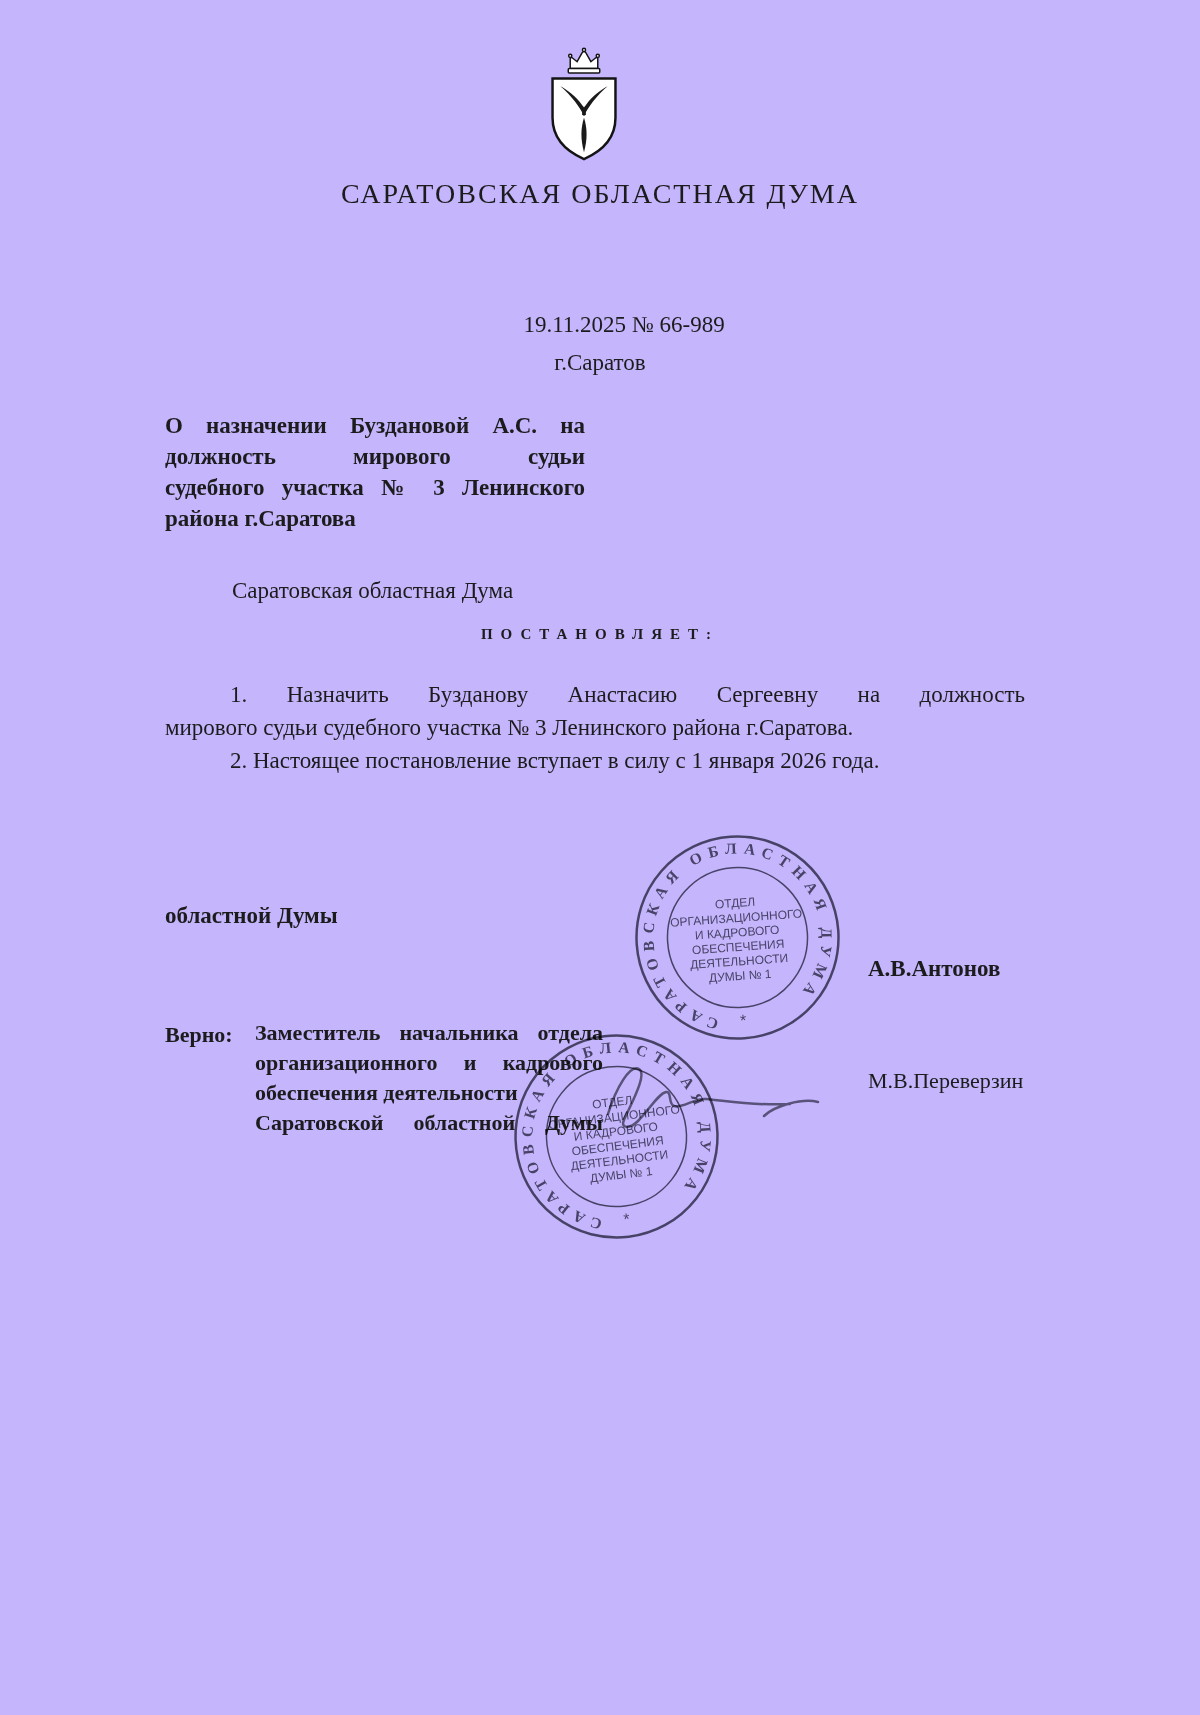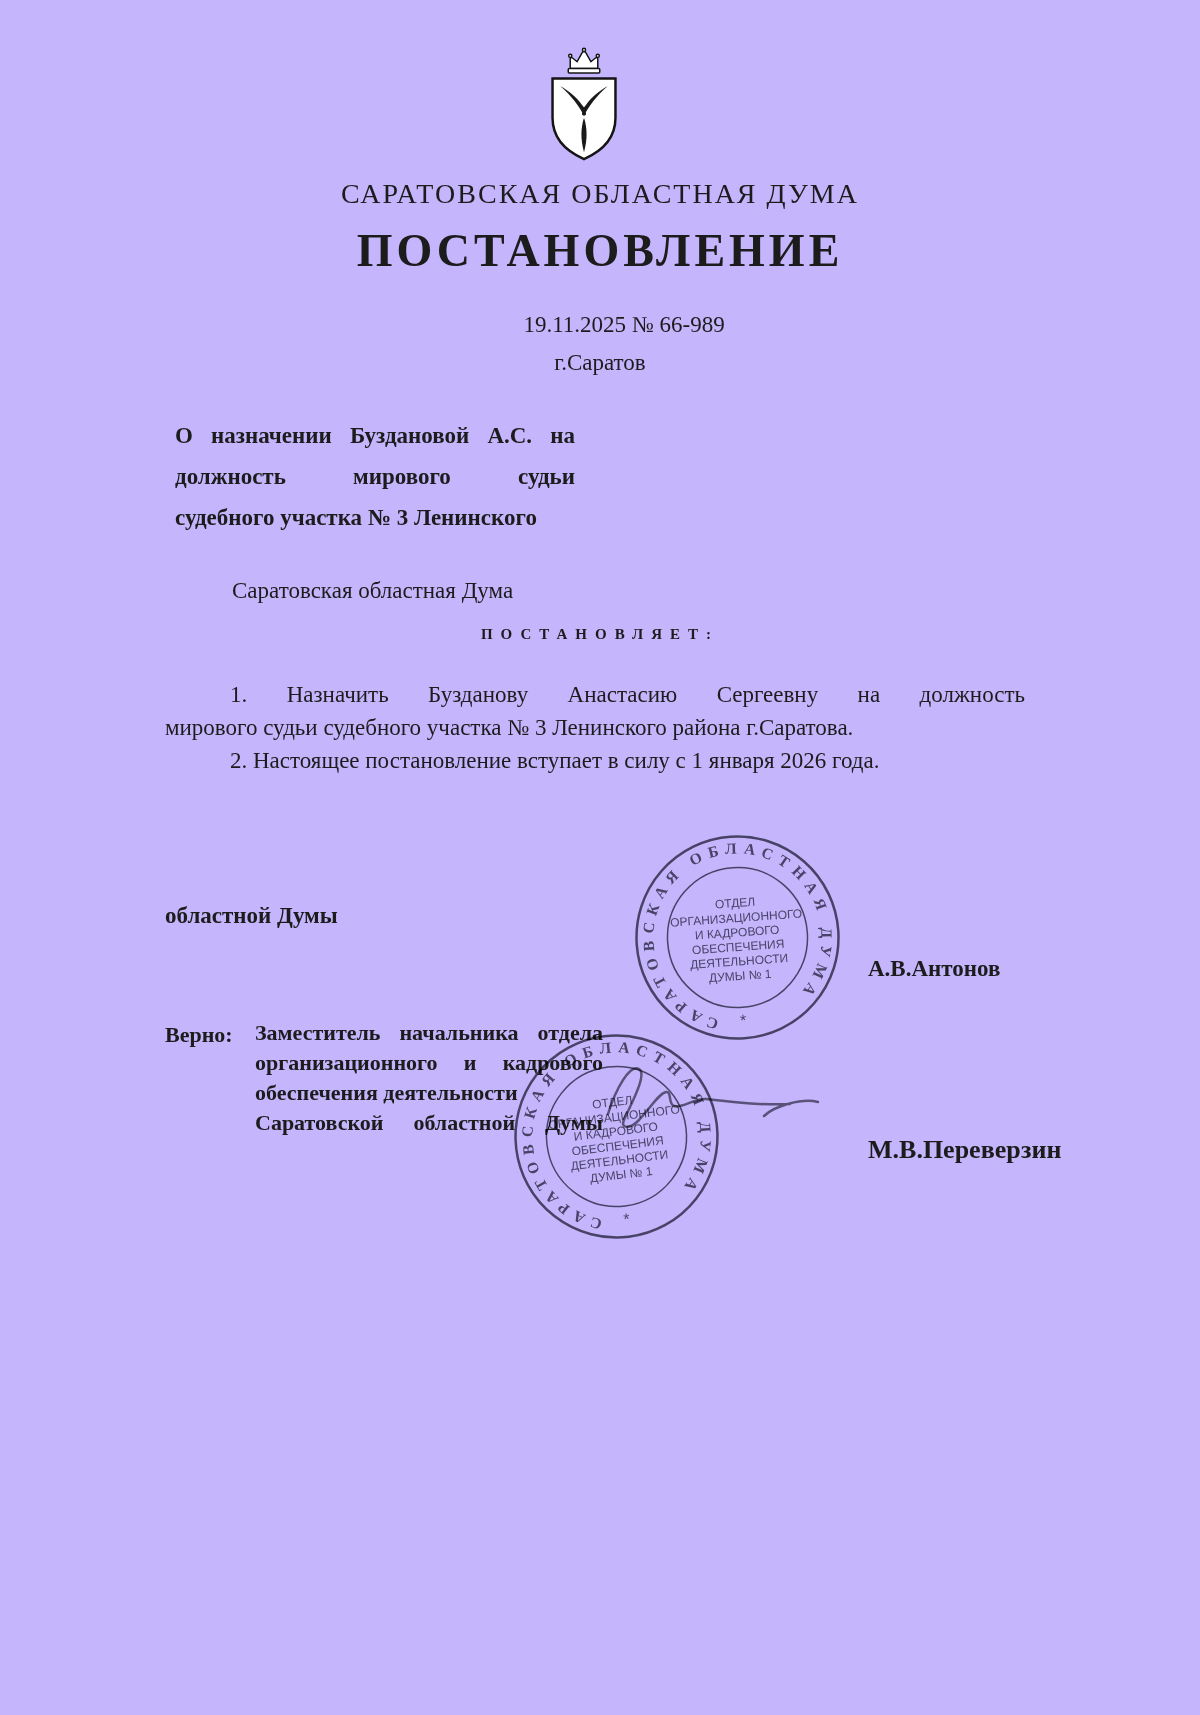--- a/index.html
+++ b/index.html
@@ -10,41 +10,41 @@
   }
   .abs { position:absolute; }
   .centerline { position:absolute; left:0; width:100%; text-align:center; }
 
   .org-name { top:178px; font-size:28px; letter-spacing:2px; }
   .doc-type { top:224px; font-size:46px; font-weight:bold; letter-spacing:4px; }
   .date-line { top:312px; font-size:23px;padding-left:24px; }
   .city-line { top:350px; font-size:23px; }
 
   .subject { left:165px; top:410px; width:420px; font-size:23px; font-weight:bold; }
-  .subject p { margin:10px; line-height:31px; text-align:justify; text-align-last:justify; }
+  .subject p { margin:0; line-height:31px; text-align:justify; text-align-last:justify; }
   .subject p:last-child { text-align-last:left; }
 
   .preamble { left:232px; top:578px; font-size:23px; }
   .resolve-heading { top:626px; font-size:15px; font-weight:bold; letter-spacing:8px; }
 
   .clauses { left:165px; top:678px; width:860px; font-size:23px; }
   .clauses p { margin:0; line-height:33px; }
   .clause-first { text-indent:65px; text-align:justify; text-align-last:justify; }
   .clause-cont  { text-align:justify; text-align-last:left; }
   .clause-single { text-indent:65px; }
 
   .chairman-title { left:165px; top:900px; width:340px; font-size:23px; font-weight:bold; }
   .chairman-title p { margin:0; line-height:32px; }
   .chairman-name { left:868px; top:956px; font-size:23px; font-weight:bold; }
 
   .certify-label { left:165px; top:1022px; font-size:22px; font-weight:bold; }
   .verifier-title { left:255px; top:1018px; width:348px; font-size:22px; font-weight:bold; }
   .verifier-title p { margin:0; line-height:30px; text-align:justify; text-align-last:justify; }
   .verifier-title p:nth-child(3) { text-align-last:left; }
-  .verifier-name { left:868px; top:1135px; font-size:26px; font-weight:bold; }
+  .verifier-name { left:868px; top:1068px; font-size:22px; font-weight:normal; }
 
   .emblem { left:543px; top:45px; width:82px; height:118px; }
 
   .stamp { position:absolute; width:215px; height:215px; mix-blend-mode:multiply; opacity:.92; }
   .stamp-1 { left:630px; top:830px; transform:rotate(-4deg); }
   .stamp-2 { left:509px; top:1029px; transform:rotate(-7deg); }
   .stamp svg circle { fill:none; stroke:#50505a; }
   .stamp svg text { fill:#50505a; }
   .stamp .ring-text { font-family:"Liberation Serif", serif; font-size:15.5px; letter-spacing:6.5px; font-weight:bold; }
   .stamp .center-text { font-family:"Liberation Sans", sans-serif; font-size:12px; text-anchor:middle; }
@@ -67,28 +67,28 @@
     </g>
     <path d="M8 34 H72 V74 Q72 102 40 116 Q8 102 8 74 Z" fill="#ffffff" stroke="#141414" stroke-width="2.5"></path>
     <g fill="#1a1a1a">
       <path d="M40 72 C36 64 27 51 16 42 C22 45 32 52 38 61 C41 64 42 67 42 71 Z"></path>
       <path d="M40 72 C44 64 53 51 64 42 C58 45 48 52 42 61 C39 64 38 67 38 71 Z"></path>
       <path d="M40 74 C36.5 85 36.5 96 40 109 C43.5 96 43.5 85 40 74 Z"></path>
     </g>
   </svg>
 
   <div class="centerline org-name">САРАТОВСКАЯ ОБЛАСТНАЯ ДУМА</div>
-  <div class="centerline doc-type">ПОСТАНОВЛЕНИЕ</div>
   <div class="centerline date-line">19.11.2025 № 66-989</div>
   <div class="centerline city-line">г.Саратов</div>
 
   <div class="abs subject">
     <p>О назначении Буздановой А.С. на</p>
     <p>должность мирового судьи</p>
     <p>судебного участка № 3 Ленинского</p>
+    <p>района г.Саратова</p>
   </div>
 
   <div class="abs preamble">Саратовская областная Дума</div>
   <div class="centerline resolve-heading">ПОСТАНОВЛЯЕТ:</div>
 
   <div class="abs clauses">
     <p class="clause-first">1. Назначить Бузданову Анастасию Сергеевну на должность</p>
     <p class="clause-cont">мирового судьи судебного участка № 3 Ленинского района г.Саратова.</p>
     <p class="clause-single">2. Настоящее постановление вступает в силу с 1 января 2026 года.</p>
   </div>

